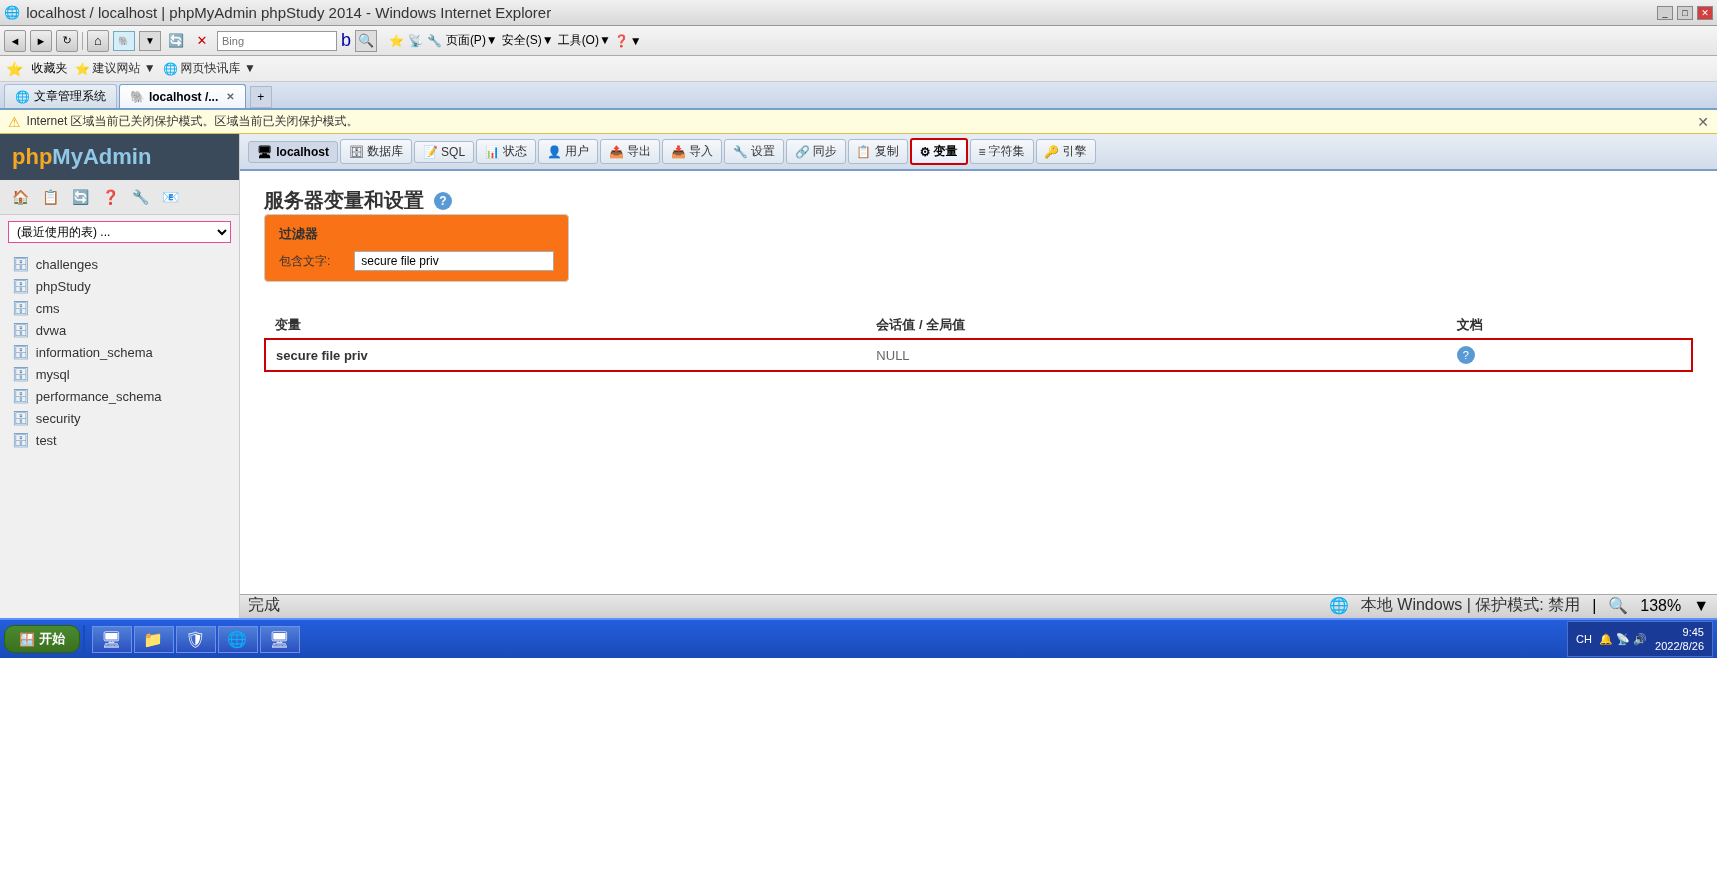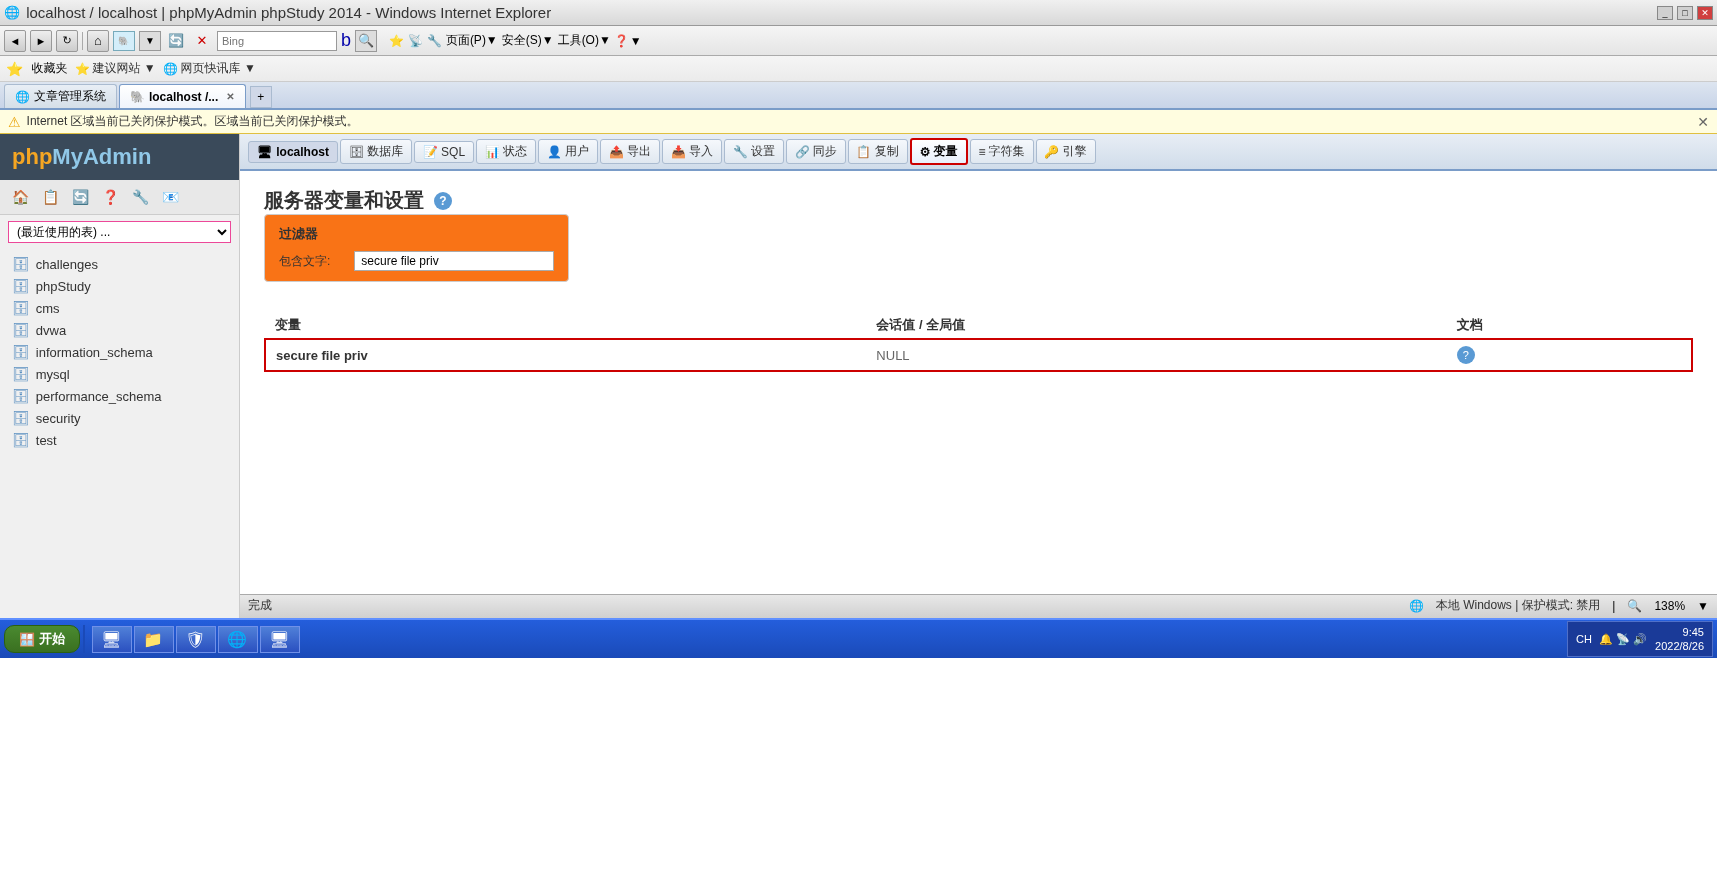--- a/index.html
+++ b/index.html
@@ -237,22 +237,22 @@
       color: #fff; font-size: 11px; display: inline-flex; align-items: center; justify-content: center;
       cursor: pointer;
     }
 
     
     .status-bar {
       background: linear-gradient(to bottom, #e8e8e8, #d0d0d0);
       border-top: 1px solid #aaa;
       padding: 2px 8px;
       display: flex;
-      align-items: flex-start;
-      font-size: 12px;
+      align-items: flex-end;
+      font-size: 16px;
       height: 24px;
     }
     .status-text { color: #333; }
     .status-right { margin-left: auto; display: flex; gap: 12px; align-items: center; }
     .status-zone { color: #333; }
 
     
     .taskbar {
       background: linear-gradient(to bottom, #245edc, #1a4ab8);
       border-top: 2px solid #6090ff;

